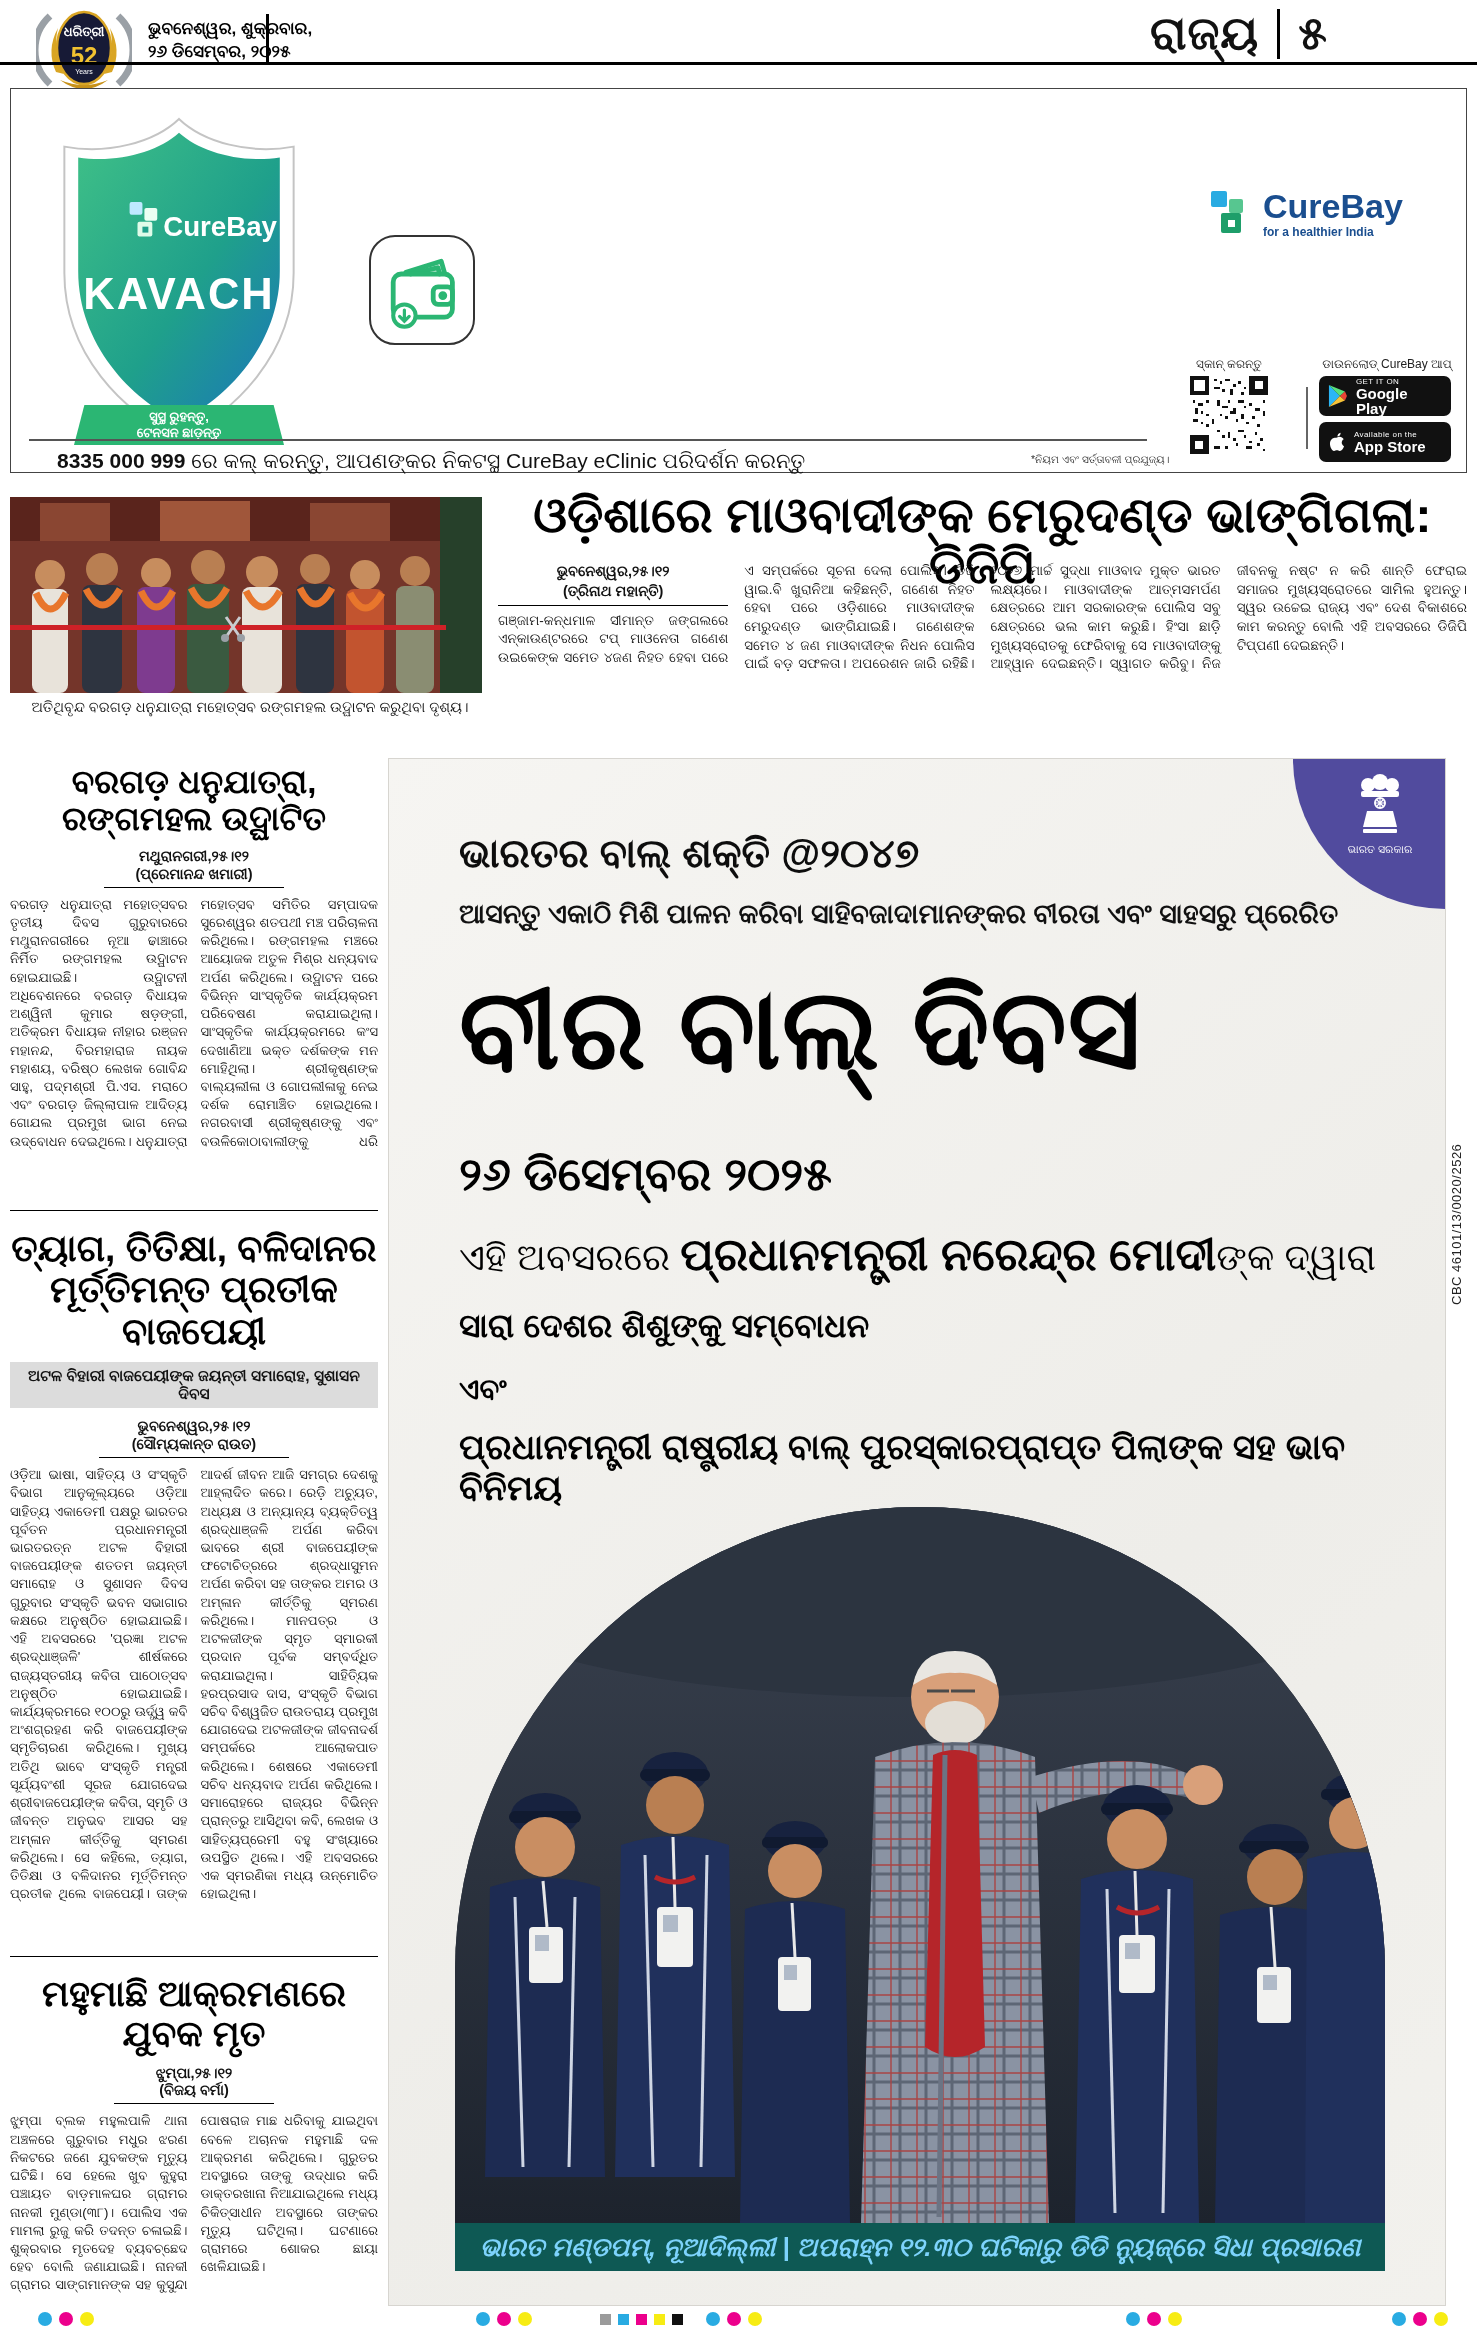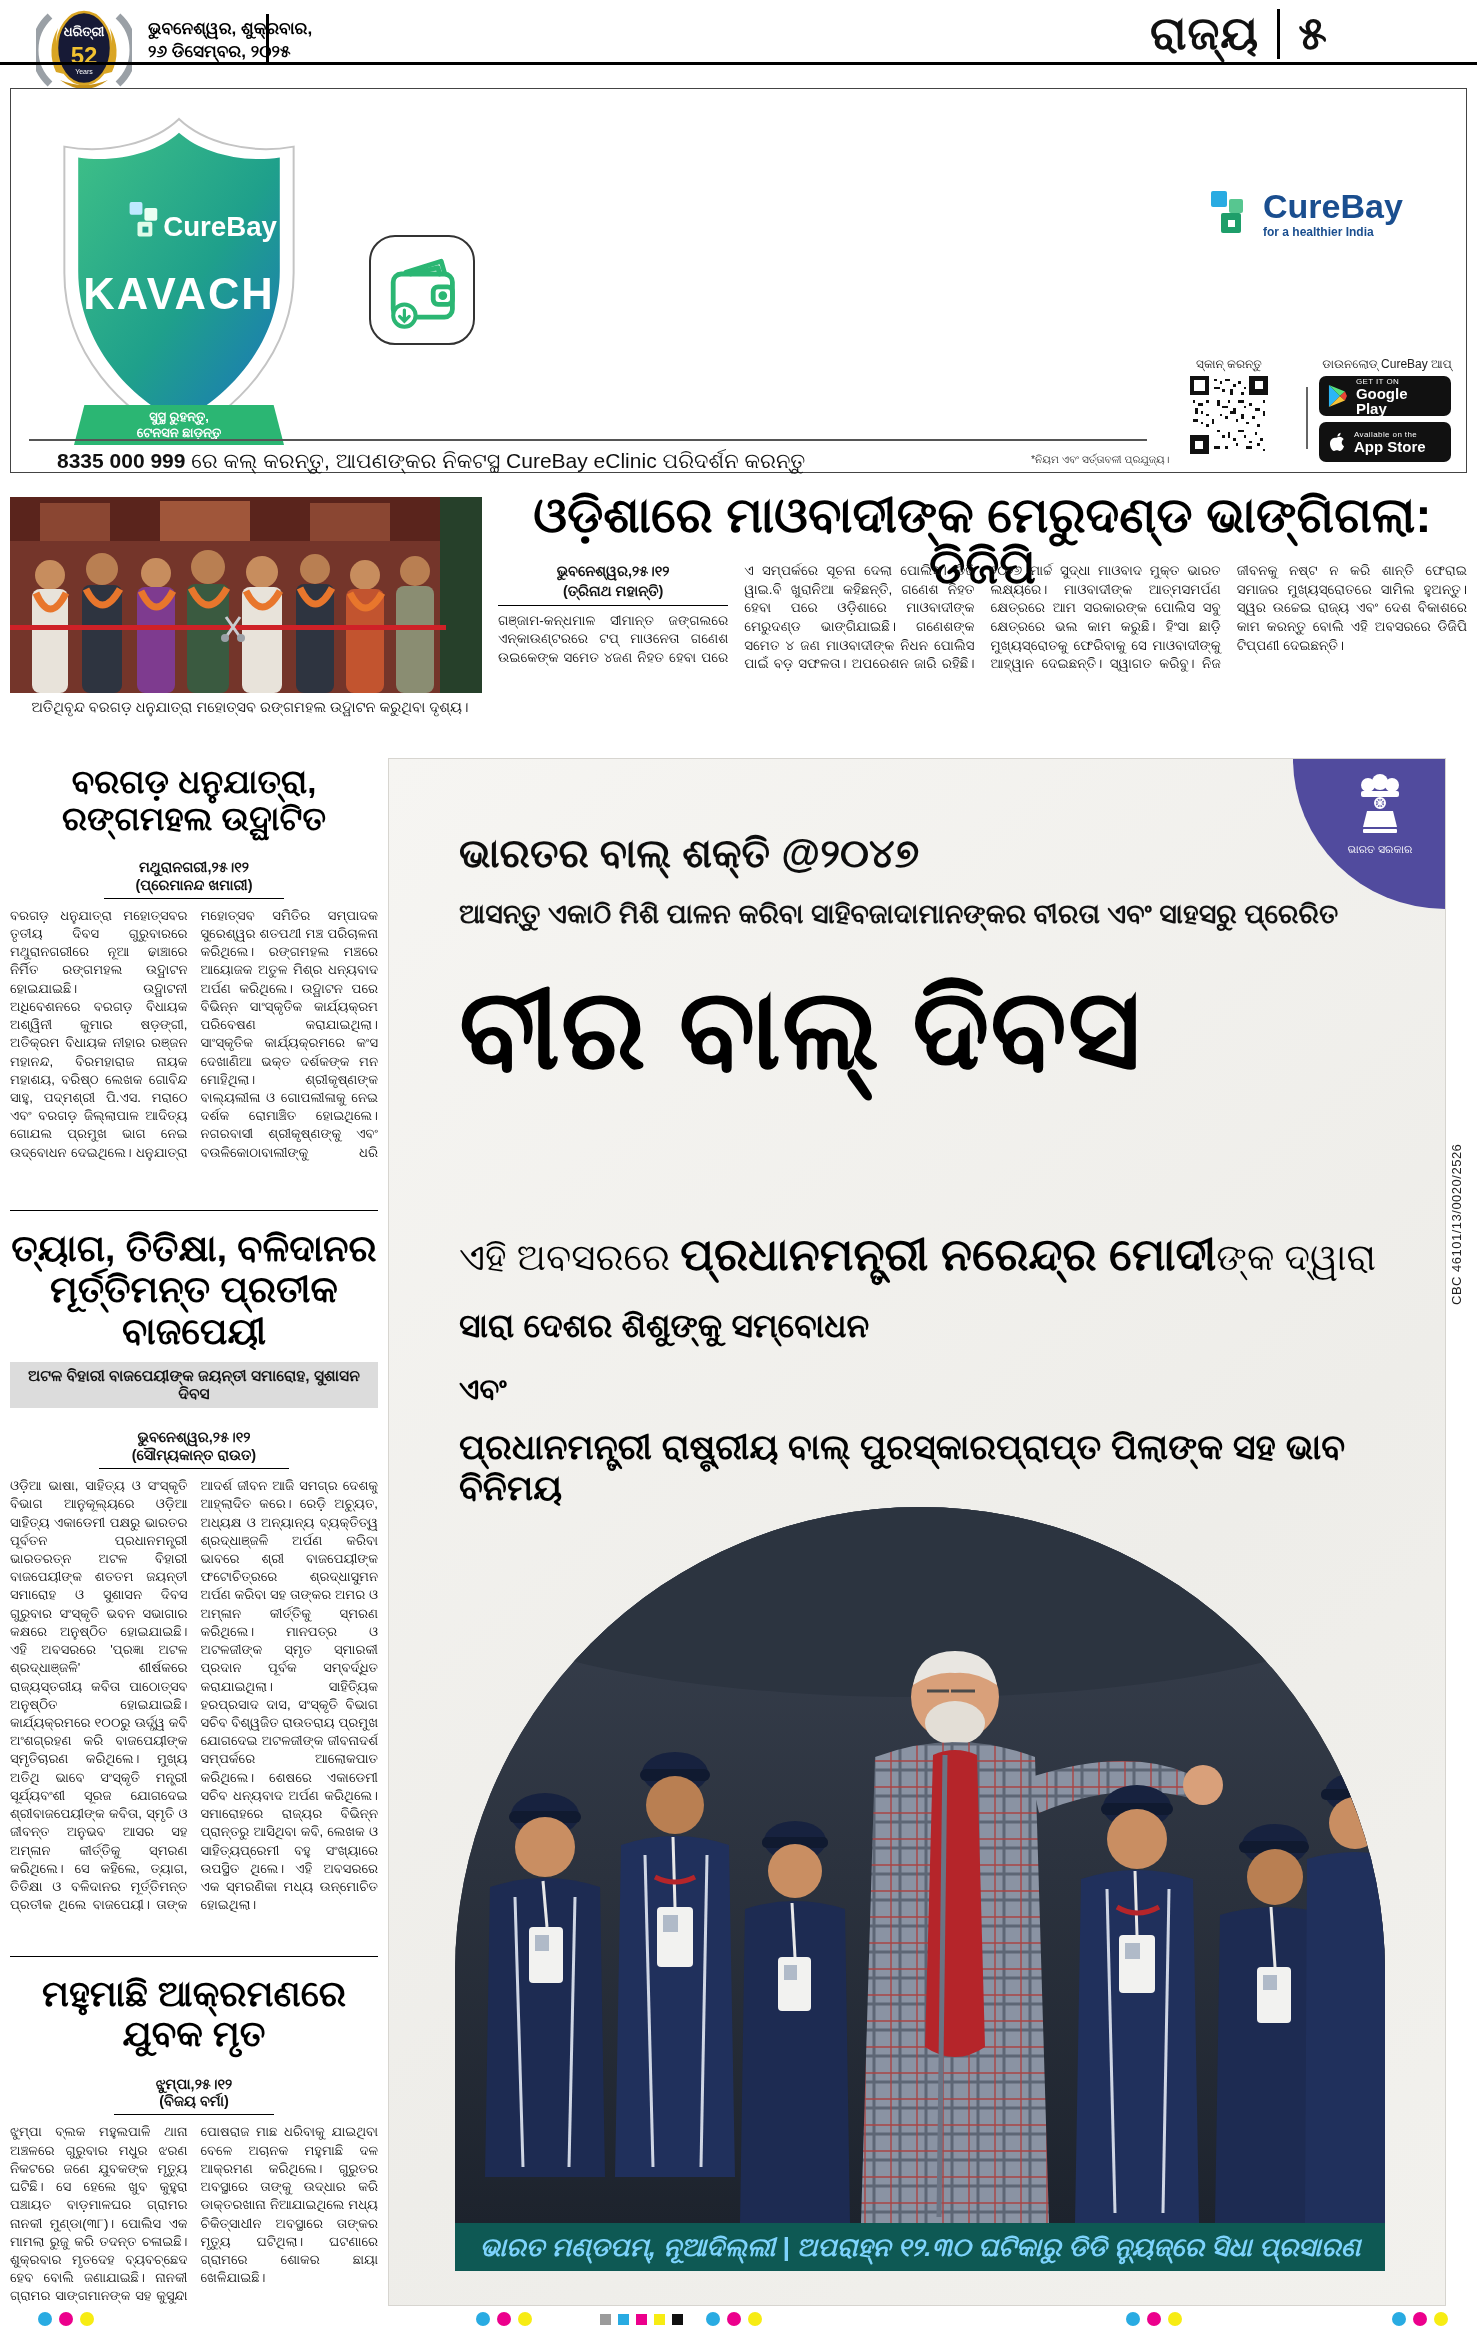--- a/index.html
+++ b/index.html
@@ -52,21 +52,21 @@
   .byline { font-weight:bold; text-align:center; font-size:14.5px; border-bottom:1.5px solid #000; padding-bottom:4px; margin-bottom:6px; }
 
   
   .left-col { position:absolute; left:10px; top:748px; width:368px; height:1560px; }
   .lc-rule { position:absolute; left:0; width:368px; height:1px; background:#000; }
   .art { position:absolute; left:0; width:368px; }
   .art-h { font-size:33px; font-weight:bold; text-align:center; line-height:1.12; color:#000; }
   .art-h.small { font-size:37px; }
   .art-h.one { font-size:36px; }
   .subhead { background:#dcdcdc; font-weight:bold; font-size:15.5px; text-align:center; padding:5px 3px; margin-top:10px; }
-  .art .dateline { margin-top:20px; }
+  .art .dateline { margin-top:9px; }
   .art-body { column-count:2; column-gap:13px; font-size:13.2px; line-height:1.38; text-align:justify; overflow:hidden; margin-top:8px; }
 
   
   .govt { position:absolute; left:388px; top:758px; width:1058px; height:1548px; background:linear-gradient(140deg,#f6f5f2 0%,#eeede9 60%,#f2f1ed 100%); border:1px solid #d7d5d0; }
   .gov-corner { position:absolute; right:0; top:0; width:152px; height:150px; background:#514b9e; border-bottom-left-radius:100%; }
   .gov-emblem { position:absolute; right:28px; top:14px; width:74px; text-align:center; color:#fff; }
   .gov-emblem-label { font-size:11px; margin-top:2px; color:#fff; }
   .gv-top { position:absolute; left:70px; top:72px; font-size:40px; font-weight:800; color:#0d0d0d; }
   .gv-sub { position:absolute; left:70px; top:140px; width:880px; font-size:27px; font-weight:bold; color:#111; }
   .gv-title { position:absolute; left:70px; top:206px; font-size:112px; font-weight:800; letter-spacing:1px; color:#000; }
@@ -379,20 +379,21 @@
           <path d="M14 38 h26 l4 16 h-34 Z"></path>
           <rect x="10" y="56" width="34" height="4" rx="1"></rect>
         </g>
       </svg>
       <div class="gov-emblem-label">ଭାରତ ସରକାର</div>
     </div>
 
     <div class="gv-top">ଭାରତର ବାଲ୍ ଶକ୍ତି @୨୦୪୭</div>
     <div class="gv-sub">ଆସନ୍ତୁ ଏକାଠି ମିଶି ପାଳନ କରିବା ସାହିବଜାଦାମାନଙ୍କର ବୀରତା ଏବଂ ସାହସରୁ ପ୍ରେରିତ</div>
     <div class="gv-title">ବୀର ବାଲ୍ ଦିବସ</div>
+    <div class="gv-date">୨୬ ଡିସେମ୍ବର ୨୦୨୫</div>
     <div class="gv-l1"><span>ଏହି ଅବସରରେ </span><b>ପ୍ରଧାନମନ୍ତ୍ରୀ ନରେନ୍ଦ୍ର ମୋଦୀ</b><span>ଙ୍କ ଦ୍ୱାରା</span></div>
     <div class="gv-l2">ସାରା ଦେଶର ଶିଶୁଙ୍କୁ ସମ୍ବୋଧନ</div>
     <div class="gv-l3">ଏବଂ</div>
     <div class="gv-l4">ପ୍ରଧାନମନ୍ତ୍ରୀ ରାଷ୍ଟ୍ରୀୟ ବାଲ୍ ପୁରସ୍କାରପ୍ରାପ୍ତ ପିଲାଙ୍କ ସହ ଭାବ ବିନିମୟ</div>
 
     <div class="gv-photo">
       <svg width="930" height="716" viewBox="0 0 930 716">
         <defs>
           <linearGradient id="bgpm" x1="0" y1="0" x2="0" y2="1">
             <stop offset="0" stop-color="#3a4250"></stop>

